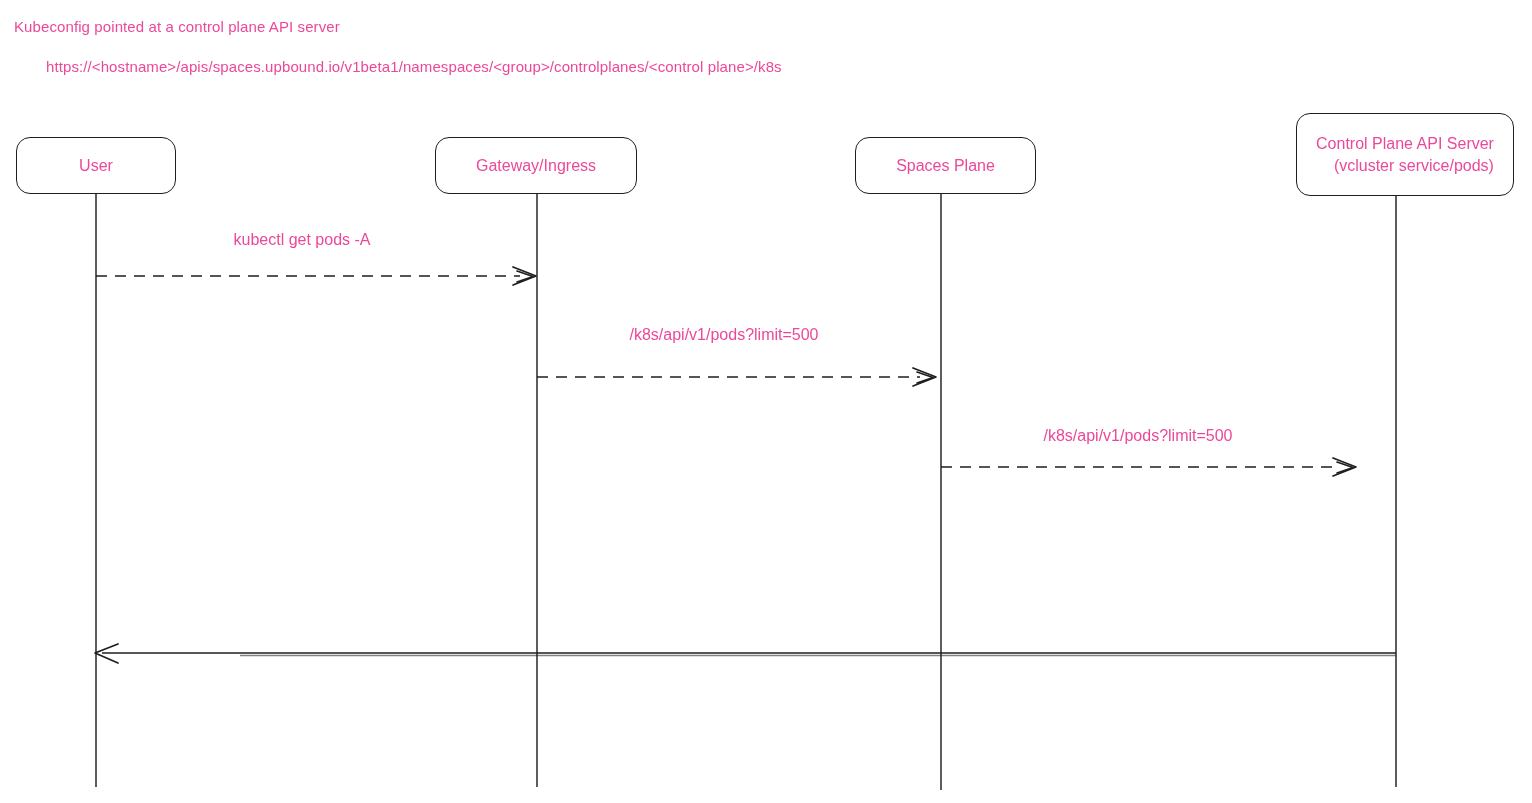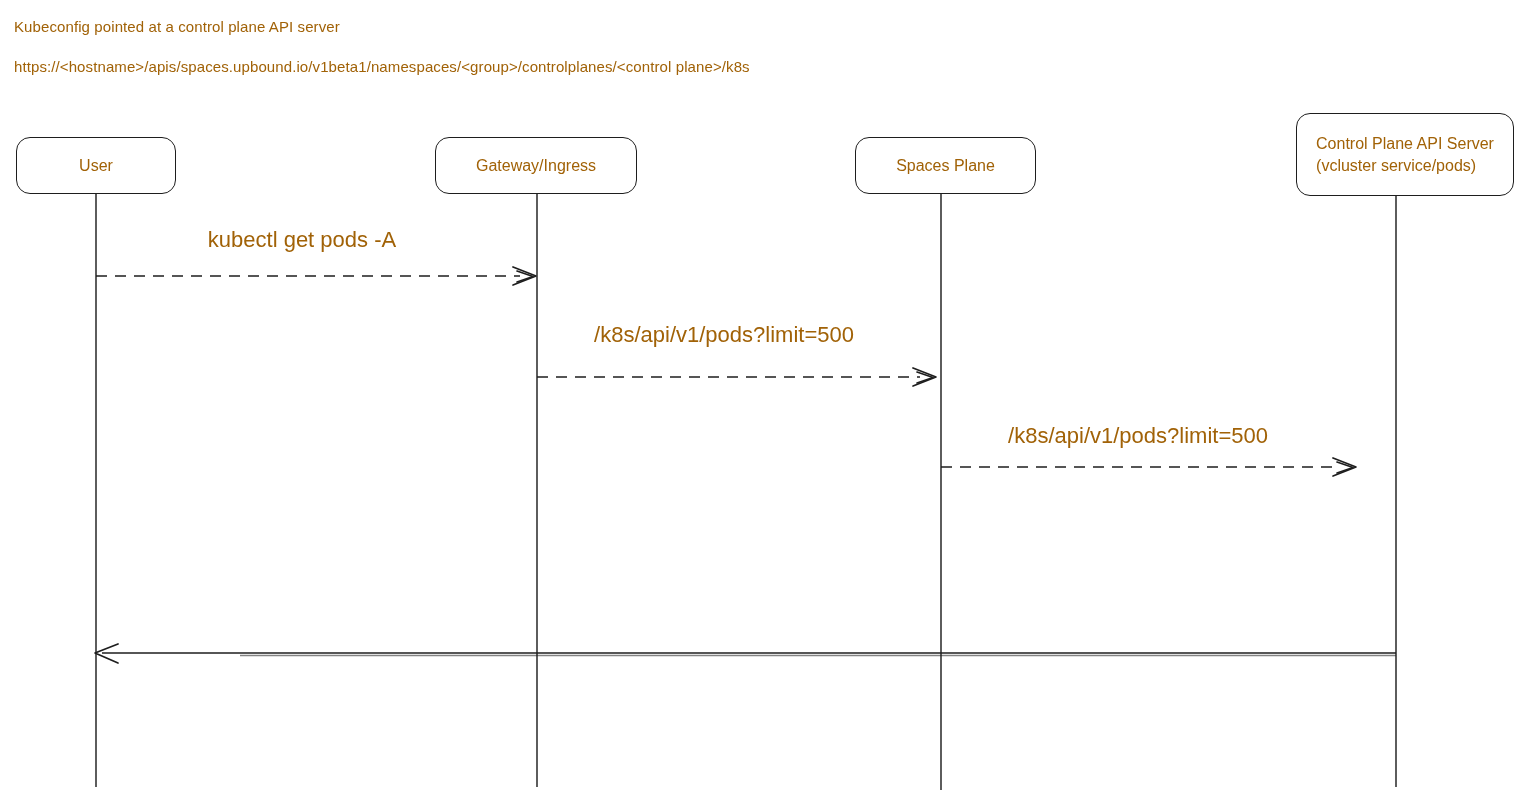--- a/index.html
+++ b/index.html
@@ -1,33 +1,33 @@
 <!DOCTYPE html>
 <html><head>
 <meta charset="utf-8">
 <style>
   html,body{margin:0;padding:0;background:#ffffff;}
   .canvas{
     position:relative;width:1532px;height:803px;background:#ffffff;
-    font-family:"Liberation Sans",sans-serif;color:#a16207;overflow:hidden;
+    font-family:"Liberation Sans",sans-serif;color:#ec4899;overflow:hidden;
   }
   .hdr{position:absolute;left:14px;font-size:15px;letter-spacing:.1px;}
   .hdr.title{top:18px;}
-  .hdr.url{top:58px;}
+  .hdr.url{top:58px;margin-left:32px;}
   .layer{position:absolute;left:0;top:0;}
   .actor{
     position:absolute;box-sizing:border-box;background:#ffffff;
     border:1.6px solid #1e1e1e;border-radius:14px;
     display:flex;align-items:center;justify-content:center;
-    text-align:left;font-size:16px;line-height:1.35;white-space:pre-line;
+    text-align:right;font-size:16px;line-height:1.35;white-space:pre-line;
     z-index:2;
   }
   .msg-label{
     position:absolute;transform:translate(-50%,-50%);
-    font-size:22px;white-space:nowrap;z-index:2;background:transparent;
+    font-size:16px;white-space:nowrap;z-index:2;background:transparent;
   }
   svg line, svg polyline{stroke:#1e1e1e;fill:none;}
   .lifeline{stroke:#343434;stroke-width:1.6;}
   .msg-line{stroke-width:1.7;stroke-dasharray:11 8;}
   .ret-line{stroke-width:1.4;}
   .head{stroke-width:1.7;stroke-linecap:round;stroke-linejoin:round;}
 </style>
 </head>
 <body>
 

